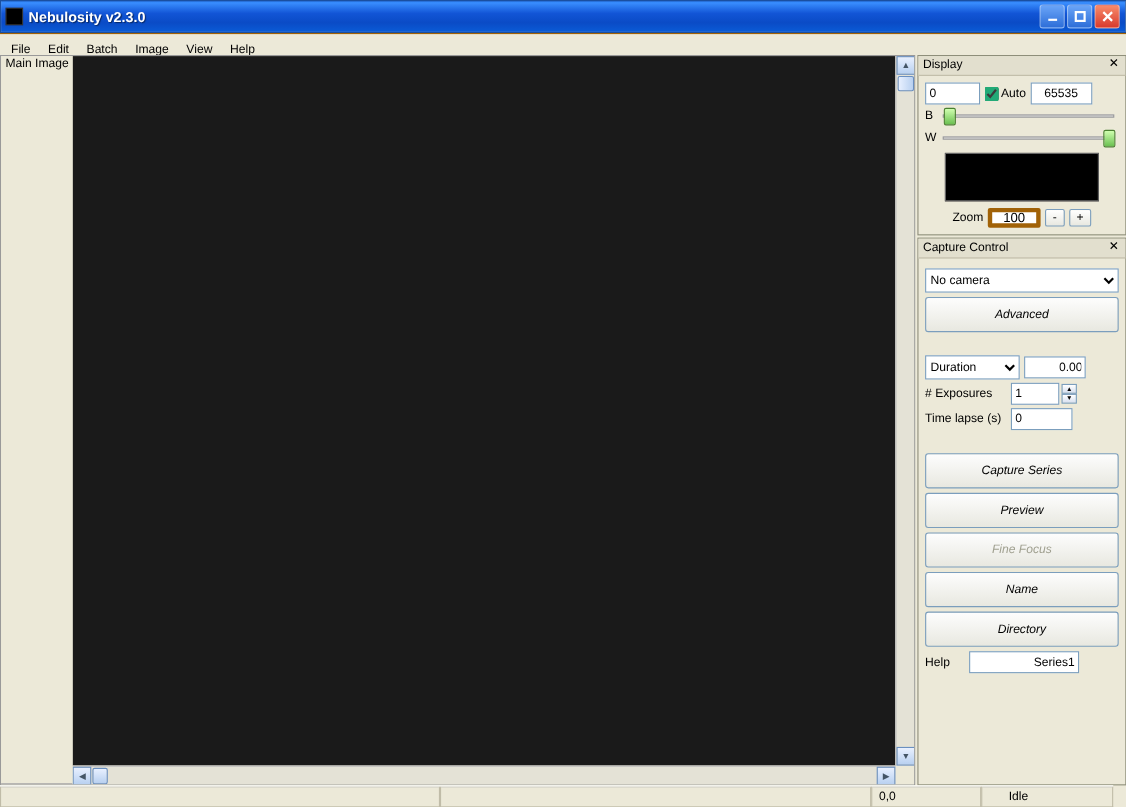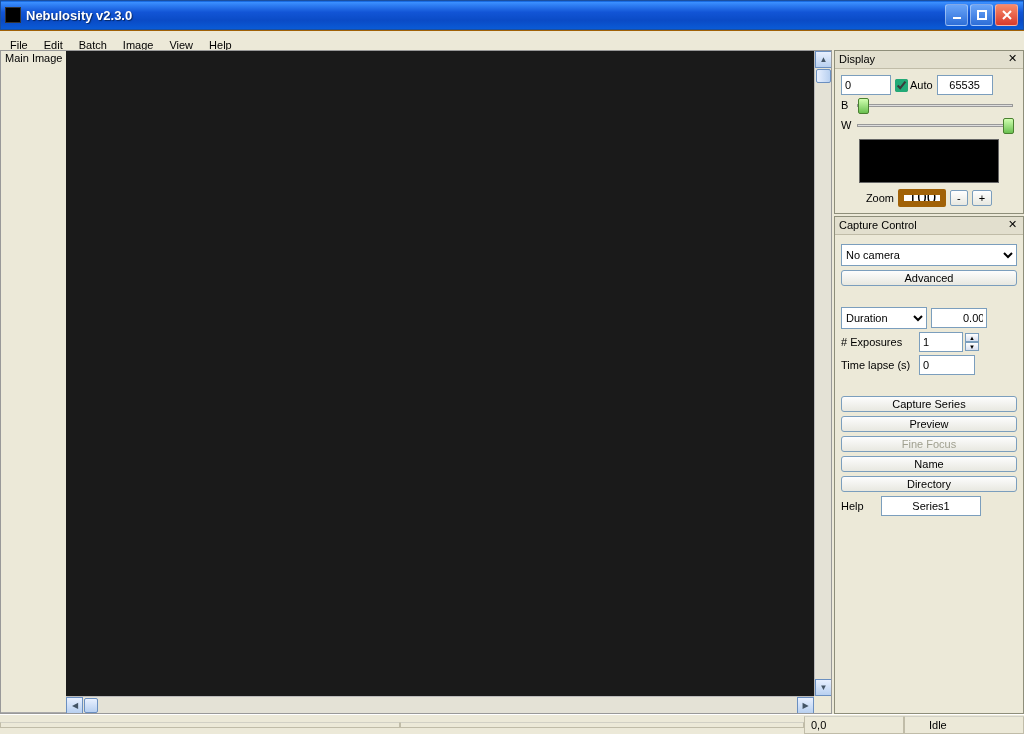--- a/index.html
+++ b/index.html
@@ -161,49 +161,48 @@
 .histogram {
   width:140px; height:44px; background:#000;
   border:1px solid #666; margin:2px auto 6px auto;
 }
 .zoom-row { display:flex; align-items:center; justify-content:center; gap:4px; }
 .btn-small {
   border:1px solid #7b9ebd; background:linear-gradient(to bottom,#fff,#e8e8e0);
   padding:1px 6px; font-size:11px; border-radius:2px;
 }
 .zoom-input{
-  width:48px; height:18px; border:6px solid #a16207; background:#fff;
-  text-align:center; font-size:17px; border-radius:2px;
+  width:48px; height:18px; border:4px solid #a16207; background:#fff;
+  text-align:center; font-size:12px; border-radius:2px;
 }
 
 
 .cap-row { display:flex; align-items:center; gap:4px; margin:3px 0; }
 select.combo {
   flex:1; height:22px; border:1px solid #7b9ebd; background:#fff; font-size:11px;
 }
 .btn {
-  display:block; width:100%; height:16px;
+  display:block; width:100%; height:32px;
   border:1px solid #7b9ebd; border-radius:3px;
   background:linear-gradient(to bottom,#fdfdfd,#e8e8e0);
-  font-size:11px; margin:4px 0;
+  font-size:11px; margin:4px 0;font-style:italic;
 }
 .btn.disabled { color:#a0a090; }
 .lbl-left { width:74px; font-size:11px; }
 .spin { display:flex; align-items:center; }
 .spin input { width:44px; height:20px; border:1px solid #7b9ebd; font-size:11px; padding:1px 3px;}
 .spin .arrows{ display:flex;flex-direction:column; margin-left:2px;}
 .spin .ar{ width:14px;height:9px;border:1px solid #7b9ebd;background:linear-gradient(to bottom,#fff,#d8e0f0);font-size:6px;display:flex;align-items:center;justify-content:center;}
 .cap-section-gap{ height:14px;}
 
 
 .statusbar {
-  position:absolute; bottom:0; left:0; right:0; height:20px;
+  position:absolute; bottom:0; left:0; right:12px; height:20px;
   display:flex; border-top:1px solid #fff;
   background:#ece9d8;
-  align-items:center;
 }
 .status-cell{
   border:1px solid #c0bca8; border-top:1px solid #aaa6;
   padding:2px 6px; font-size:11px;
 }
 .status-cell.c1{flex:0 0 400px;}
 .status-cell.c2{flex:1;}
 .status-cell.c3{flex:0 0 100px;}
 .status-cell.c4{flex:0 0 120px; text-align:left; padding-left:24px;}
 
@@ -339,21 +338,21 @@
         <div class="cap-section-gap"></div>
 
         <button class="btn">Capture Series</button>
         <button class="btn">Preview</button>
         <button class="btn disabled">Fine Focus</button>
         <button class="btn">Name</button>
         <button class="btn">Directory</button>
 
         <div class="cap-row">
           <div style="width:36px">Help</div>
-          <input type="text" class="num" style="width: 100px; text-align: center;" value="Series1">
+          <input type="text" class="num" style="width: 100px; text-align: right;" value="Series1">
         </div>
       </div>
     </div>
   </div>
 </div>
 
 <div class="statusbar">
   <div class="status-cell c1"></div>
   <div class="status-cell c2"></div>
   <div class="status-cell c3">0,0</div>

